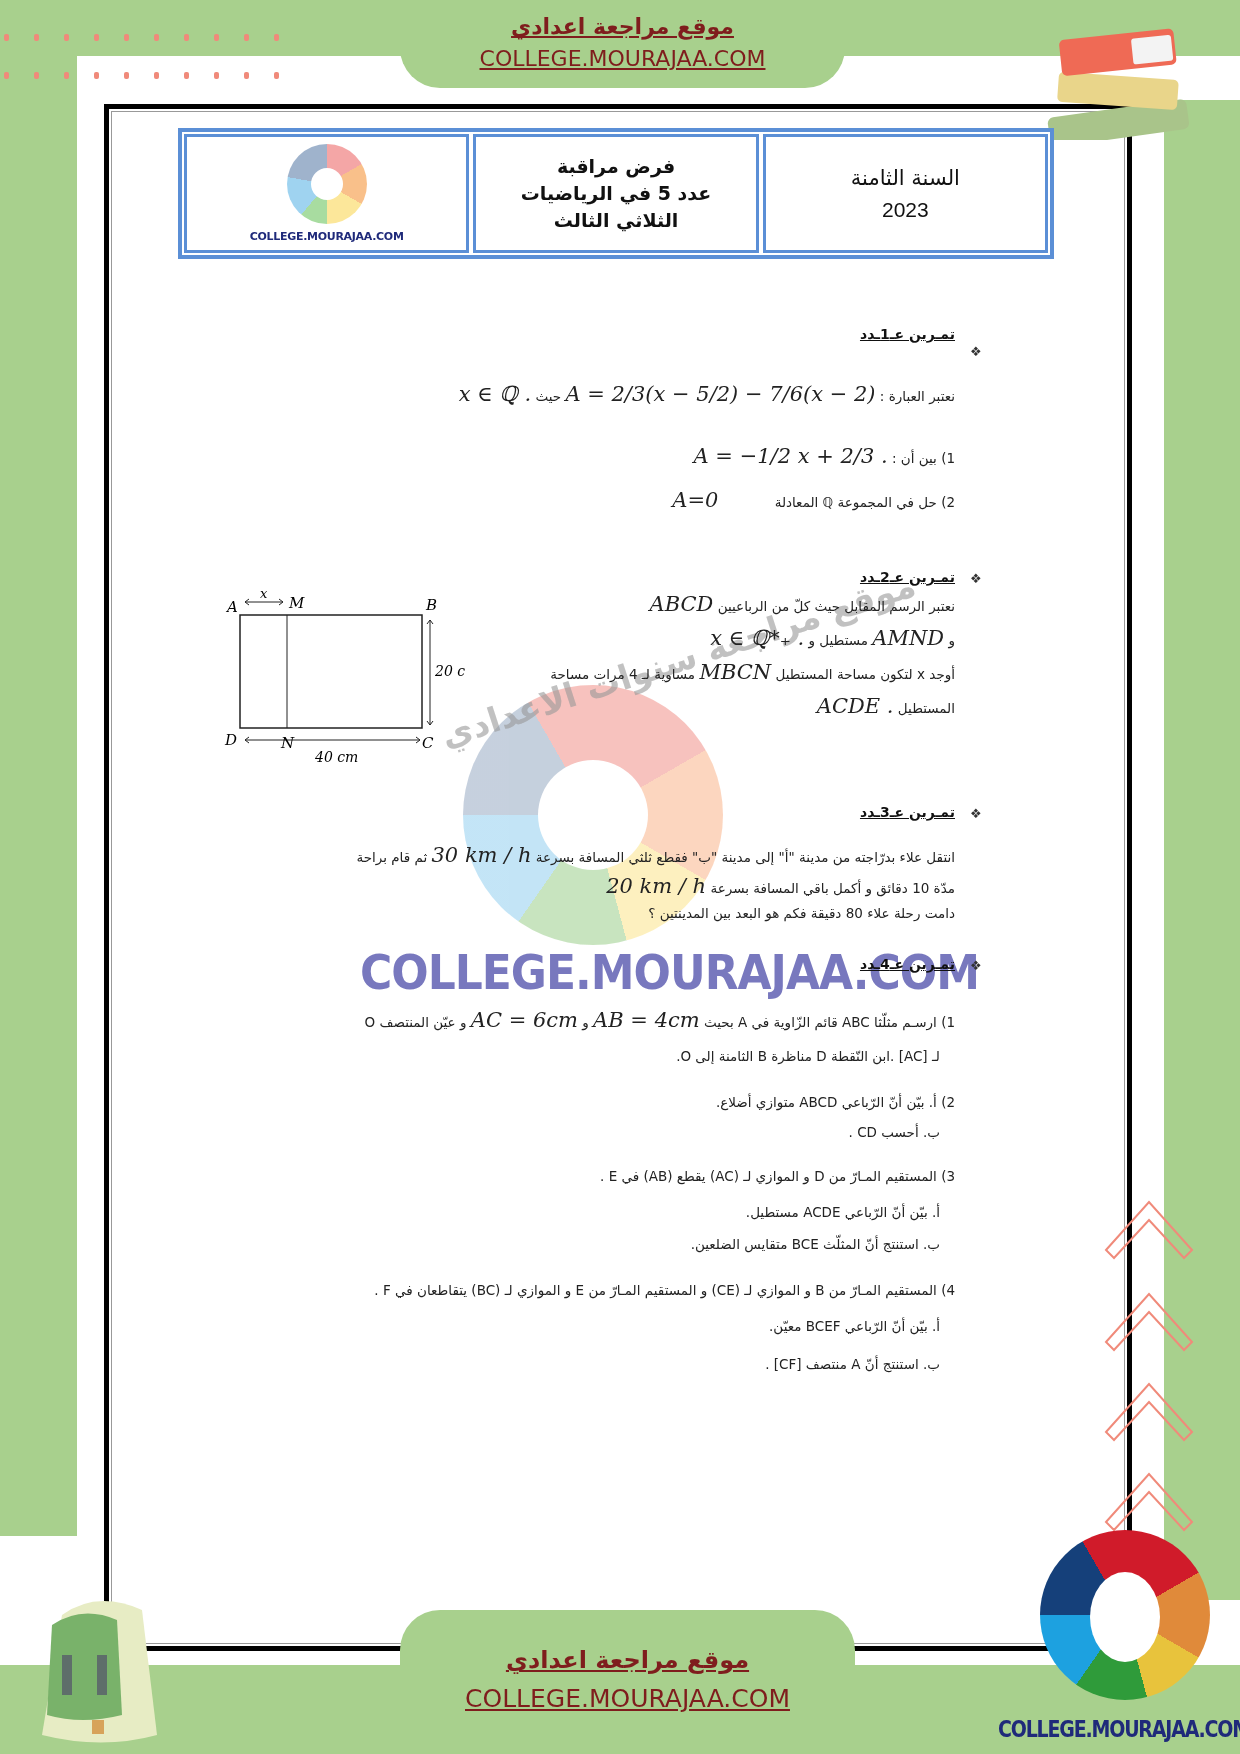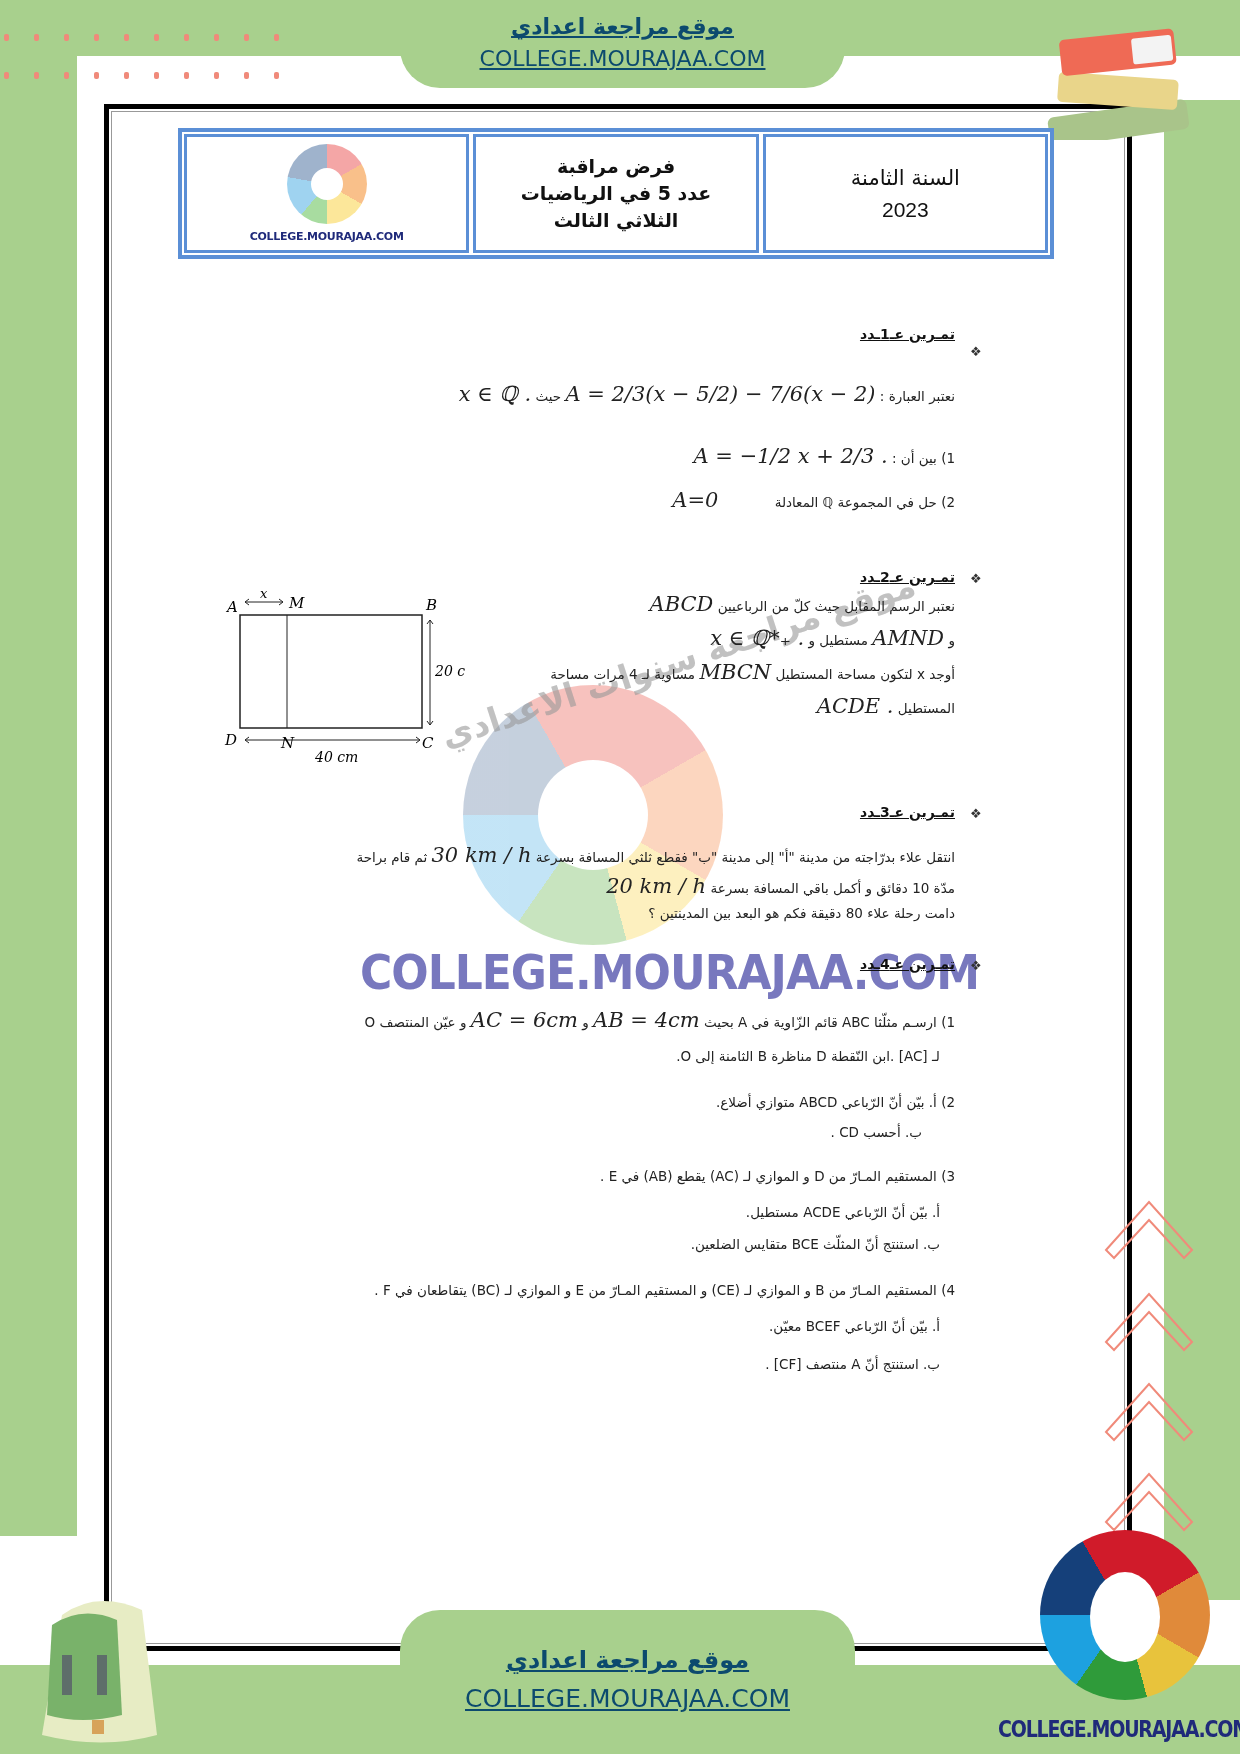--- a/index.html
+++ b/index.html
@@ -8,21 +8,21 @@
 
   .green { background: #a8d08d; }
   .strip-left { position: absolute; left: 0; top: 56px; width: 77px; height: 1480px; }
   .strip-right { position: absolute; left: 1164px; top: 100px; width: 76px; height: 1500px; }
   .band-top { position: absolute; left: 0; top: 0; width: 1240px; height: 56px; }
   .band-bottom { position: absolute; left: 0; top: 1665px; width: 1240px; height: 89px; }
 
   .tab-top { position: absolute; left: 400px; top: 0; width: 445px; height: 88px; border-radius: 0 0 40px 40px; }
   .tab-bottom { position: absolute; left: 400px; top: 1610px; width: 455px; height: 144px; border-radius: 40px 40px 0 0; }
 
-  .site-ar, .site-en { position: absolute; left: 0; width: 100%; text-align: center; color: #0c4a6e; text-decoration: underline; font-family: "DejaVu Sans", sans-serif; font-weight: bold; }
+  .site-ar, .site-en { position: absolute; left: 0; width: 100%; text-align: center; color: #7f1d1d; text-decoration: underline; font-family: "DejaVu Sans", sans-serif; font-weight: bold; }
   .tab-top .site-ar { top: 14px; font-size: 22px; }
   .tab-top .site-en { top: 46px; font-size: 22px; font-weight: normal; }
   .tab-bottom .site-ar { top: 36px; font-size: 24px; }
   .tab-bottom .site-en { top: 74px; font-size: 25px; font-weight: normal; }
 
   .dots { position: absolute; left: 0; top: 0; width: 300px; height: 90px; }
   .dot { position: absolute; width: 5px; height: 7px; background: #f08a7a; border-radius: 2px; }
 
   .frame-outer { position: absolute; left: 104px; top: 104px; width: 1028px; height: 1547px; border: 5px solid #000; }
   .frame-inner { position: absolute; left: 111px; top: 111px; width: 1014px; height: 1533px; border: 1px solid #999; }
@@ -199,21 +199,21 @@
 <div class="ex-title" style="top:956px">تمـرين عـ4ـدد</div>
 <div class="line" style="top:1008px">
   <span>1) ارسـم مثلّثا  ABC  قائم الزّاوية في  A  بحيث</span>
   <span class="math">AB = 4cm</span>
   <span>و</span>
   <span class="math">AC = 6cm</span>
   <span>و عيّن المنتصف  O</span>
 </div>
 <div class="line" style="top:1048px;right:300px">لـ [AC] .ابن النّقطة  D  مناظرة  B  الثامنة إلى  O.</div>
 <div class="line" style="top:1094px">2) أ. بيّن أنّ الرّباعي  ABCD  متوازي أضلاع.</div>
-<div class="line" style="top:1124px;right:318px">ب. أحسب  CD .</div>
+<div class="line" style="top:1124px;right:300px">ب. أحسب  CD .</div>
 <div class="line" style="top:1168px">3) المستقيم المـارّ من  D  و الموازي لـ (AC) يقطع (AB) في  E .</div>
 <div class="line" style="top:1204px;right:300px">أ. بيّن أنّ الرّباعي  ACDE  مستطيل.</div>
 <div class="line" style="top:1236px;right:300px">ب. استنتج أنّ المثلّث  BCE  متقايس الضلعين.</div>
 <div class="line" style="top:1282px">4) المستقيم المـارّ من  B  و الموازي لـ (CE) و المستقيم المـارّ من  E  و الموازي لـ (BC) يتقاطعان في  F .</div>
 <div class="line" style="top:1318px;right:300px">أ. بيّن أنّ الرّباعي  BCEF  معيّن.</div>
 <div class="line" style="top:1356px;right:300px">ب. استنتج أنّ  A  منتصف  [CF] .</div>
 
 <svg class="chev" style="top:1190px" viewBox="0 0 90 80">
     <path d="M2 60 L45 12 L88 60 L80 68 L45 30 L10 68 Z" fill="none" stroke="#f08a7a" stroke-width="2"></path>
   </svg>

